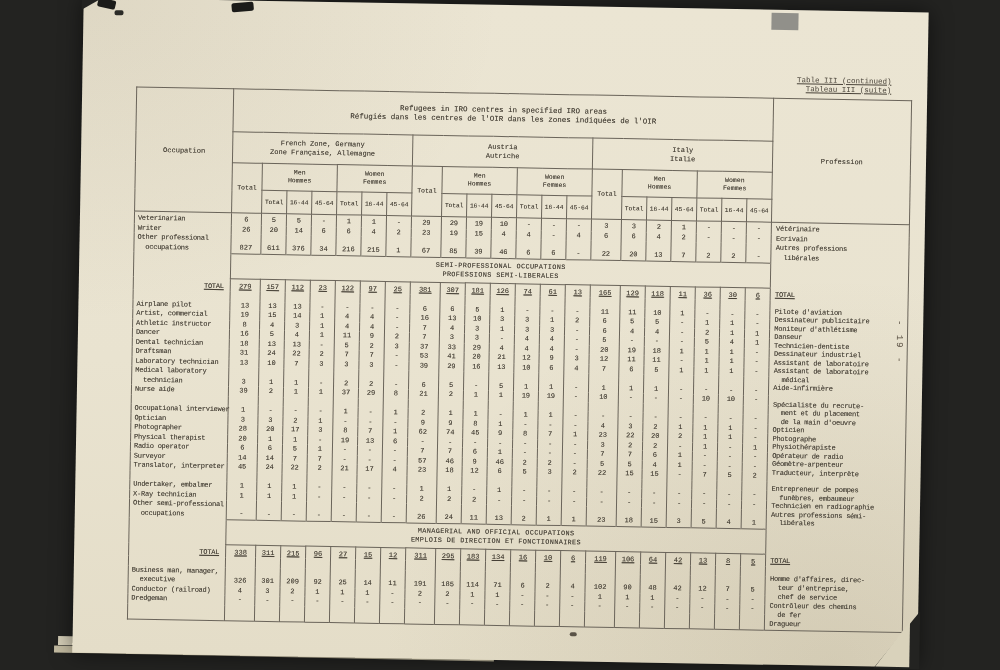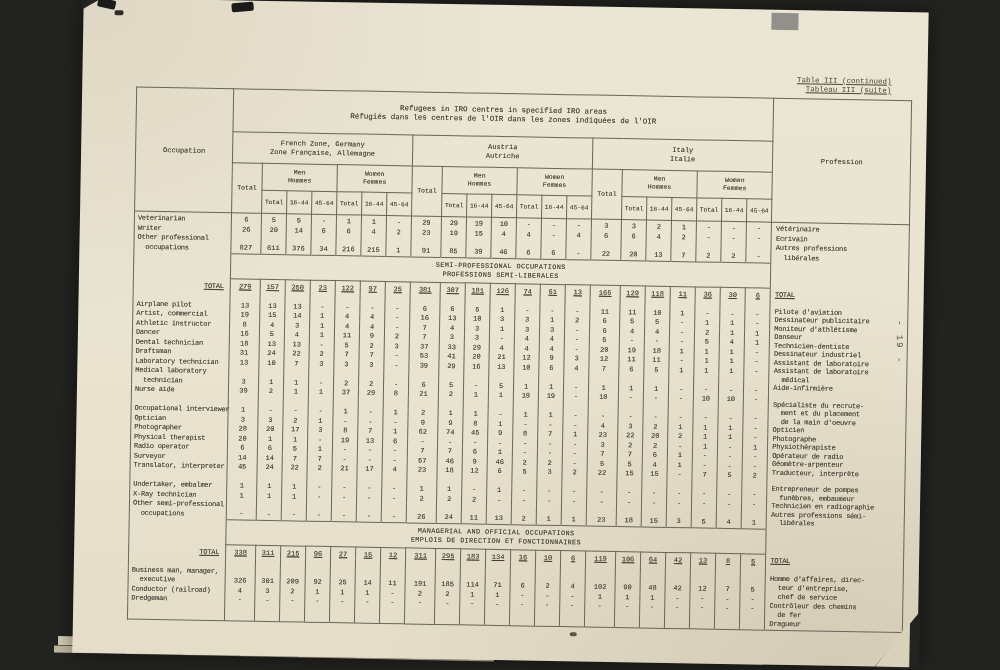--- a/index.html
+++ b/index.html
@@ -265,21 +265,21 @@
           <tr class="row-data">
             <td class="occ">Other professional
   occupations</td>
             <td class="v">827</td>
             <td class="v">611</td>
             <td class="v">376</td>
             <td class="v">34</td>
             <td class="v">216</td>
             <td class="v">215</td>
             <td class="v">1</td>
-            <td class="v">91</td>
+            <td class="v">67</td>
             <td class="v">85</td>
             <td class="v">39</td>
             <td class="v">46</td>
             <td class="v">6</td>
             <td class="v">6</td>
             <td class="v">-</td>
             <td class="v">22</td>
             <td class="v">20</td>
             <td class="v">13</td>
             <td class="v">7</td>
@@ -292,21 +292,21 @@
             <td class="band" colspan="21">
               <div>SEMI-PROFESSIONAL OCCUPATIONS</div>
               <div>PROFESSIONS SEMI-LIBERALES</div>
             </td>
             <td class="psp"></td>
           </tr>
           <tr class="row-total">
             <td class="occ">TOTAL</td>
             <td class="v">279</td>
             <td class="v">157</td>
-            <td class="v">250</td>
+            <td class="v">112</td>
             <td class="v">23</td>
             <td class="v">122</td>
             <td class="v">97</td>
             <td class="v">25</td>
             <td class="v">381</td>
             <td class="v">307</td>
             <td class="v">181</td>
             <td class="v">126</td>
             <td class="v">74</td>
             <td class="v">61</td>

